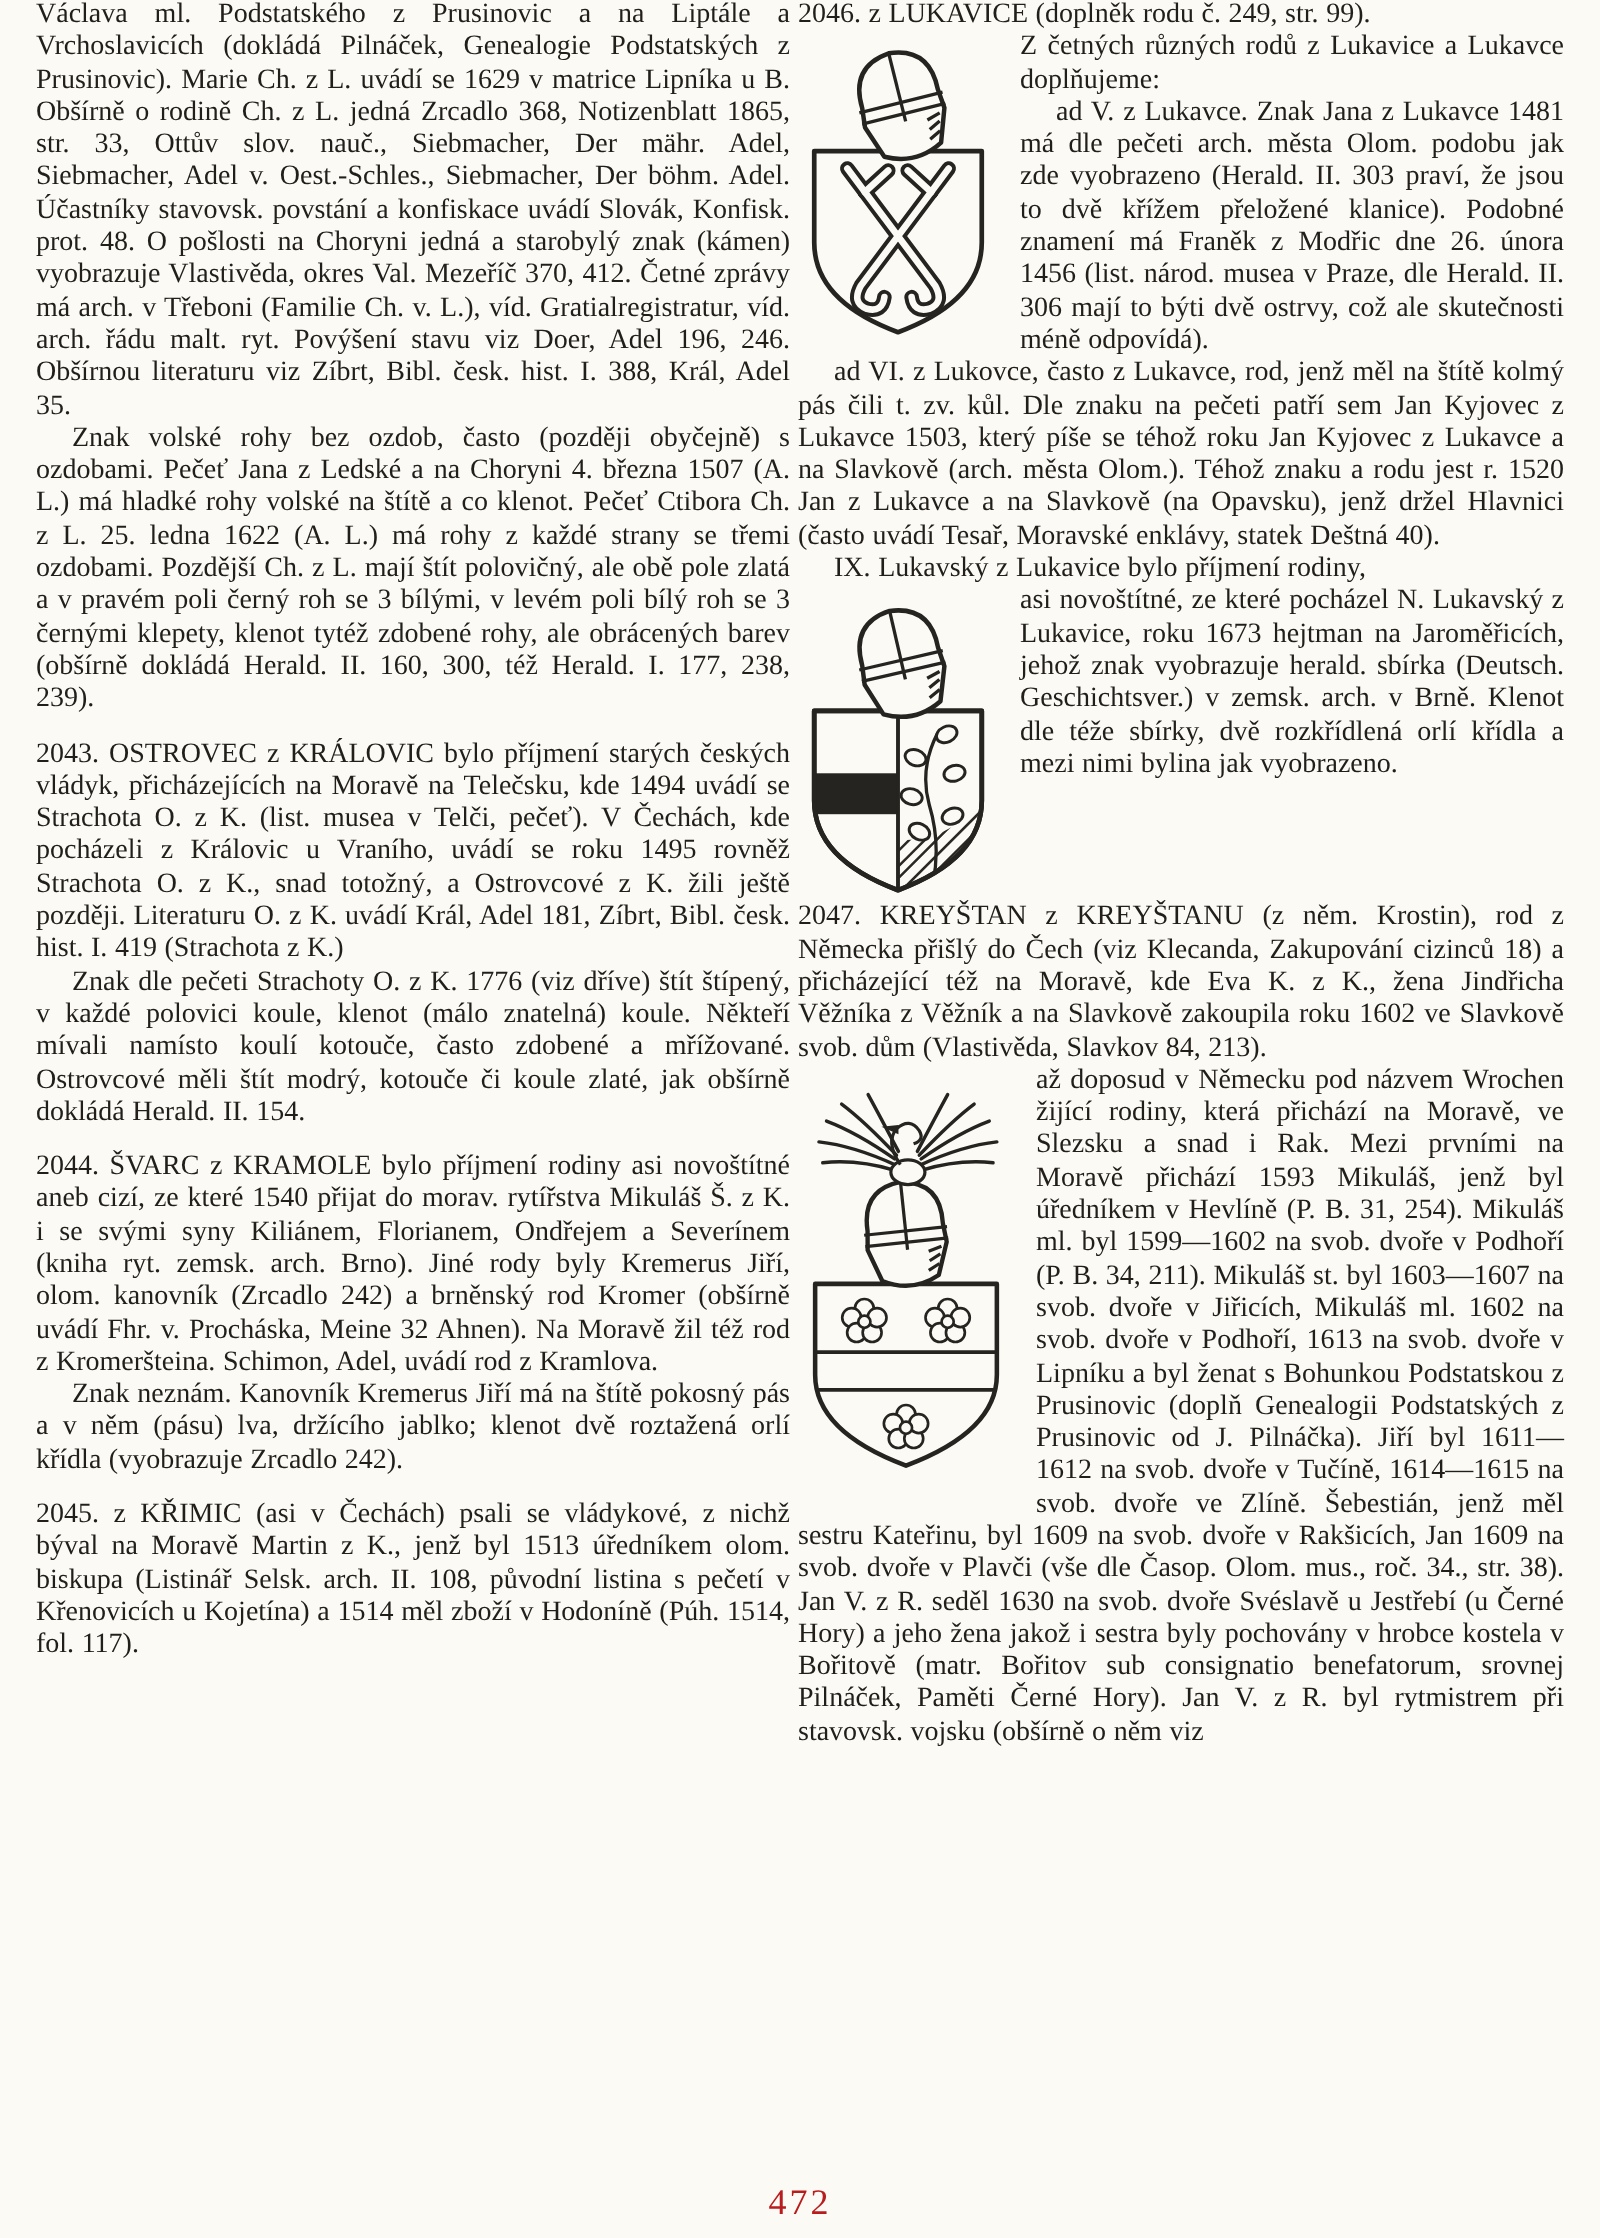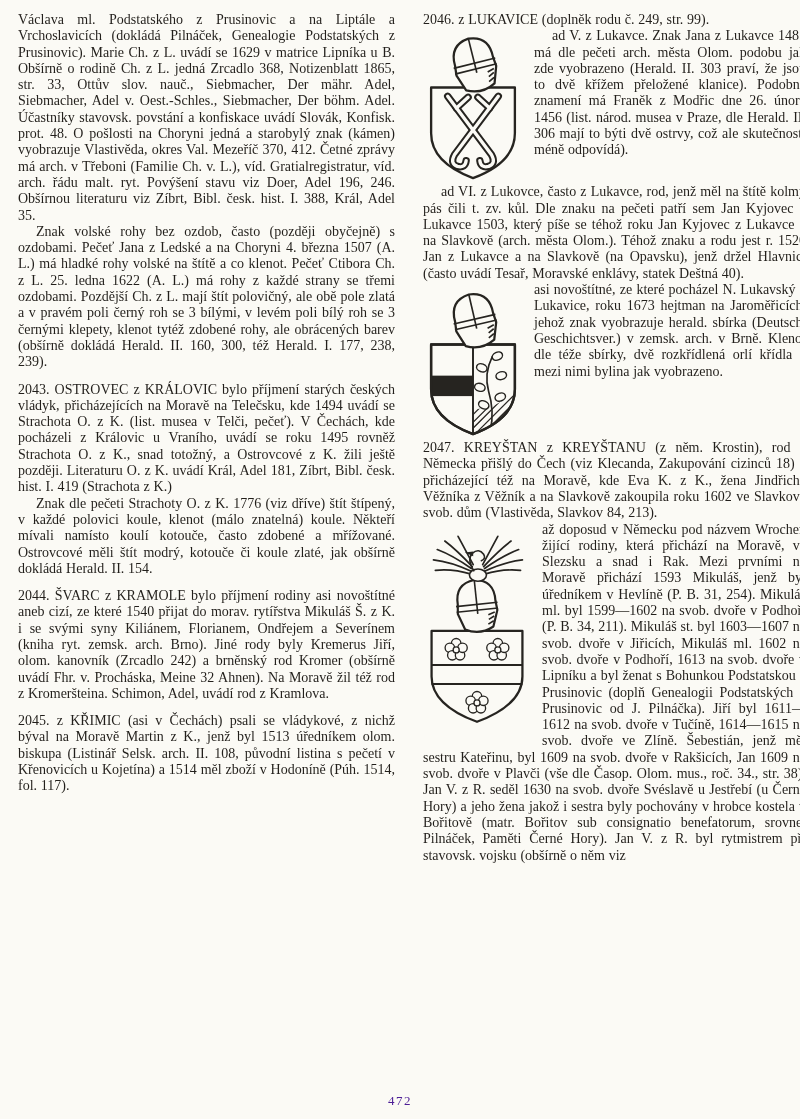--- a/index.html
+++ b/index.html
@@ -1,45 +1,46 @@
 <!DOCTYPE html>
 <html><head>
 <meta charset="utf-8">
 <style>
   *{box-sizing:border-box}
   html,body{margin:0;padding:0}
   .page{position:relative;width:800px;height:1119px;background:#fbfaf5;color:#221f1b;
         font-family:"Liberation Serif","DejaVu Serif",serif;font-size:14px;line-height:16.3px;
         overflow:hidden}
-  .cols{display:flex;gap:28px;padding:12px 10px 0 18px}
+  .cols{display:flex;gap:4px;padding:0 10px 0 18px}
   .col{text-align:justify}
   .col-left{width:377px;flex:none}
   .col-right{width:383px;flex:none}
   p{margin:0;text-indent:0;word-spacing:.02em}
   p.znak,p.sub{text-indent:18px}
   p.section{margin-top:11px}
   p.first{margin-top:0}
   p.clearfloat{clear:left}
   .b{font-weight:normal}
   figure.figure{float:left;margin:4px 12px 2px 1px;padding:0}
   figure.figure svg{width:100%;height:100%;display:block}
   .footer{position:absolute;left:0;right:0;bottom:10px;text-align:center;
-          font-size:13px;letter-spacing:1.5px;color:#4c1d95}
+          font-size:18px;letter-spacing:1.5px;color:#b91c1c}
 </style>
 </head>
 <body>
 
 <div class="page">
   <div class="cols">
     <div class="col col-left">
         <p class="cont first"><span>Václava ml. Podstatského z Prusinovic a na Liptále a Vrchoslavicích (dokládá Pilnáček, Genealogie Podstatských z Prusinovic). Marie Ch. z L. uvádí se 1629 v matrice Lipníka u B. Obšírně o rodině Ch. z L. jedná Zrcadlo 368, Notizenblatt 1865, str. 33, Ottův slov. nauč., Siebmacher, Der mähr. Adel, Siebmacher, Adel v. Oest.-Schles., Siebmacher, Der böhm. Adel. Účastníky stavovsk. povstání a konfiskace uvádí Slovák, Konfisk. prot. 48. O pošlosti na Choryni jedná a starobylý znak (kámen) vyobrazuje Vlastivěda, okres Val. Mezeříč 370, 412. Četné zprávy má arch. v Třeboni (Familie Ch. v. L.), víd. Gratialregistratur, víd. arch. řádu malt. ryt. Povýšení stavu viz Doer, Adel 196, 246. Obšírnou literaturu viz Zíbrt, Bibl. česk. hist. I. 388, Král, Adel 35.</span></p>
         <p class="znak"><span class="b">Znak</span><span> volské rohy bez ozdob, často (později obyčejně) s ozdobami. Pečeť Jana z Ledské a na Choryni 4. března 1507 (A. L.) má hladké rohy volské na štítě a co klenot. Pečeť Ctibora Ch. z L. 25. ledna 1622 (A. L.) má rohy z každé strany se třemi ozdobami. Pozdější Ch. z L. mají štít polovičný, ale obě pole zlatá a v pravém poli černý roh se 3 bílými, v levém poli bílý roh se 3 černými klepety, klenot tytéž zdobené rohy, ale obrácených barev (obšírně dokládá Herald. II. 160, 300, též Herald. I. 177, 238, 239).</span></p>
         <p class="section"><span class="b">2043. OSTROVEC z KRÁLOVIC</span><span> bylo příjmení starých českých vládyk, přicházejících na Moravě na Telečsku, kde 1494 uvádí se Strachota O. z K. (list. musea v Telči, pečeť). V Čechách, kde pocházeli z Královic u Vraního, uvádí se roku 1495 rovněž Strachota O. z K., snad totožný, a Ostrovcové z K. žili ještě později. Literaturu O. z K. uvádí Král, Adel 181, Zíbrt, Bibl. česk. hist. I. 419 (Strachota z K.)</span></p>
         <p class="znak"><span class="b">Znak</span><span> dle pečeti Strachoty O. z K. 1776 (viz dříve) štít štípený, v každé polovici koule, klenot (málo znatelná) koule. Někteří mívali namísto koulí kotouče, často zdobené a mřížované. Ostrovcové měli štít modrý, kotouče či koule zlaté, jak obšírně dokládá Herald. II. 154.</span></p>
         <p class="section"><span class="b">2044. ŠVARC z KRAMOLE</span><span> bylo příjmení rodiny asi novoštítné aneb cizí, ze které 1540 přijat do morav. rytířstva Mikuláš Š. z K. i se svými syny Kiliánem, Florianem, Ondřejem a Severínem (kniha ryt. zemsk. arch. Brno). Jiné rody byly Kremerus Jiří, olom. kanovník (Zrcadlo 242) a brněnský rod Kromer (obšírně uvádí Fhr. v. Procháska, Meine 32 Ahnen). Na Moravě žil též rod z Kromeršteina. Schimon, Adel, uvádí rod z Kramlova.</span></p>
+        <p class="znak"><span class="b">Znak</span><span> neznám. Kanovník Kremerus Jiří má na štítě pokosný pás a v něm (pásu) lva, držícího jablko; klenot dvě roztažená orlí křídla (vyobrazuje Zrcadlo 242).</span></p>
         <p class="section"><span class="b">2045. z KŘIMIC</span><span> (asi v Čechách) psali se vládykové, z nichž býval na Moravě Martin z K., jenž byl 1513 úředníkem olom. biskupa (Listinář Selsk. arch. II. 108, původní listina s pečetí v Křenovicích u Kojetína) a 1514 měl zboží v Hodoníně (Púh. 1514, fol. 117).</span></p>
       </div>
     <div class="col col-right">
         <p class="section first"><span class="b">2046. z LUKAVICE</span><span> (doplněk rodu č. 249, str. 99).</span></p>
         <figure class="figure" style="width: 98px; height: 150px;">
   <svg viewBox="0 0 100 154">
 
     <path d="M7 57 L93 57 L93 104 Q93 134 50 150 Q7 134 7 104 Z" fill="#fbfaf5" stroke="#262420" stroke-width="2.4" stroke-linejoin="round"></path>
 
     <g fill="none" stroke-linecap="round">
@@ -66,22 +67,24 @@
       <path d="M32 30 Q31 8 52 6 Q73 8 72 30 L73 40 L67 57 Q52 65 37 57 L31 40 Z" fill="#fbfaf5" stroke="#262420" stroke-width="2.3" stroke-linejoin="round"></path>
       <g fill="none" stroke="#262420" stroke-width="1.7">
         <path d="M52 6 L52 42"></path>
                 <path d="M30 32 L74 32"></path>
                 <path d="M30 38 L74 38"></path>
         <path d="M63 44 L70 42 M63 49 L69 46 M62 54 L68 51"></path>
       </g>
     </g>
   </svg>
 </figure>
+        <p class="cont"><span>Z četných různých rodů z Lukavice a Lukavce doplňujeme:</span></p>
         <p class="sub"><span>ad V. </span><span class="b">z Lukavce.</span><span> Znak Jana z Lukavce 1481 má dle pečeti arch. města Olom. podobu jak zde vyobrazeno (Herald. II. 303 praví, že jsou to dvě křížem přeložené klanice). Podobné znamení má Franěk z Modřic dne 26. února 1456 (list. národ. musea v Praze, dle Herald. II. 306 mají to býti dvě ostrvy, což ale skutečnosti méně odpovídá).</span></p>
         <p class="sub clearfloat"><span>ad VI. </span><span class="b">z Lukovce,</span><span> často </span><span class="b">z Lukavce,</span><span> rod, jenž měl na štítě kolmý pás čili t. zv. kůl. Dle znaku na pečeti patří sem Jan Kyjovec z Lukavce 1503, který píše se téhož roku Jan Kyjovec z Lukavce a na Slavkově (arch. města Olom.). Téhož znaku a rodu jest r. 1520 Jan z Lukavce a na Slavkově (na Opavsku), jenž držel Hlavnici (často uvádí Tesař, Moravské enklávy, statek Deštná 40).</span></p>
+        <p class="sub"><span>IX. </span><span class="b">Lukavský z Lukavice</span><span> bylo příjmení rodiny,</span></p>
         <figure class="figure" style="width: 98px; height: 152px;">
   <svg viewBox="0 0 100 156">
     <defs>
       <clipPath id="lk-clip">
                 <path d="M7 60 L93 60 L93 106 Q93 136 50 152 Q7 136 7 106 Z"></path>
               </clipPath>
       <clipPath id="lk-wedge">
                 <path d="M50 126 Q72 128 91 109 L93 112 Q92 134 50 153 Z"></path>
               </clipPath>
     </defs>

